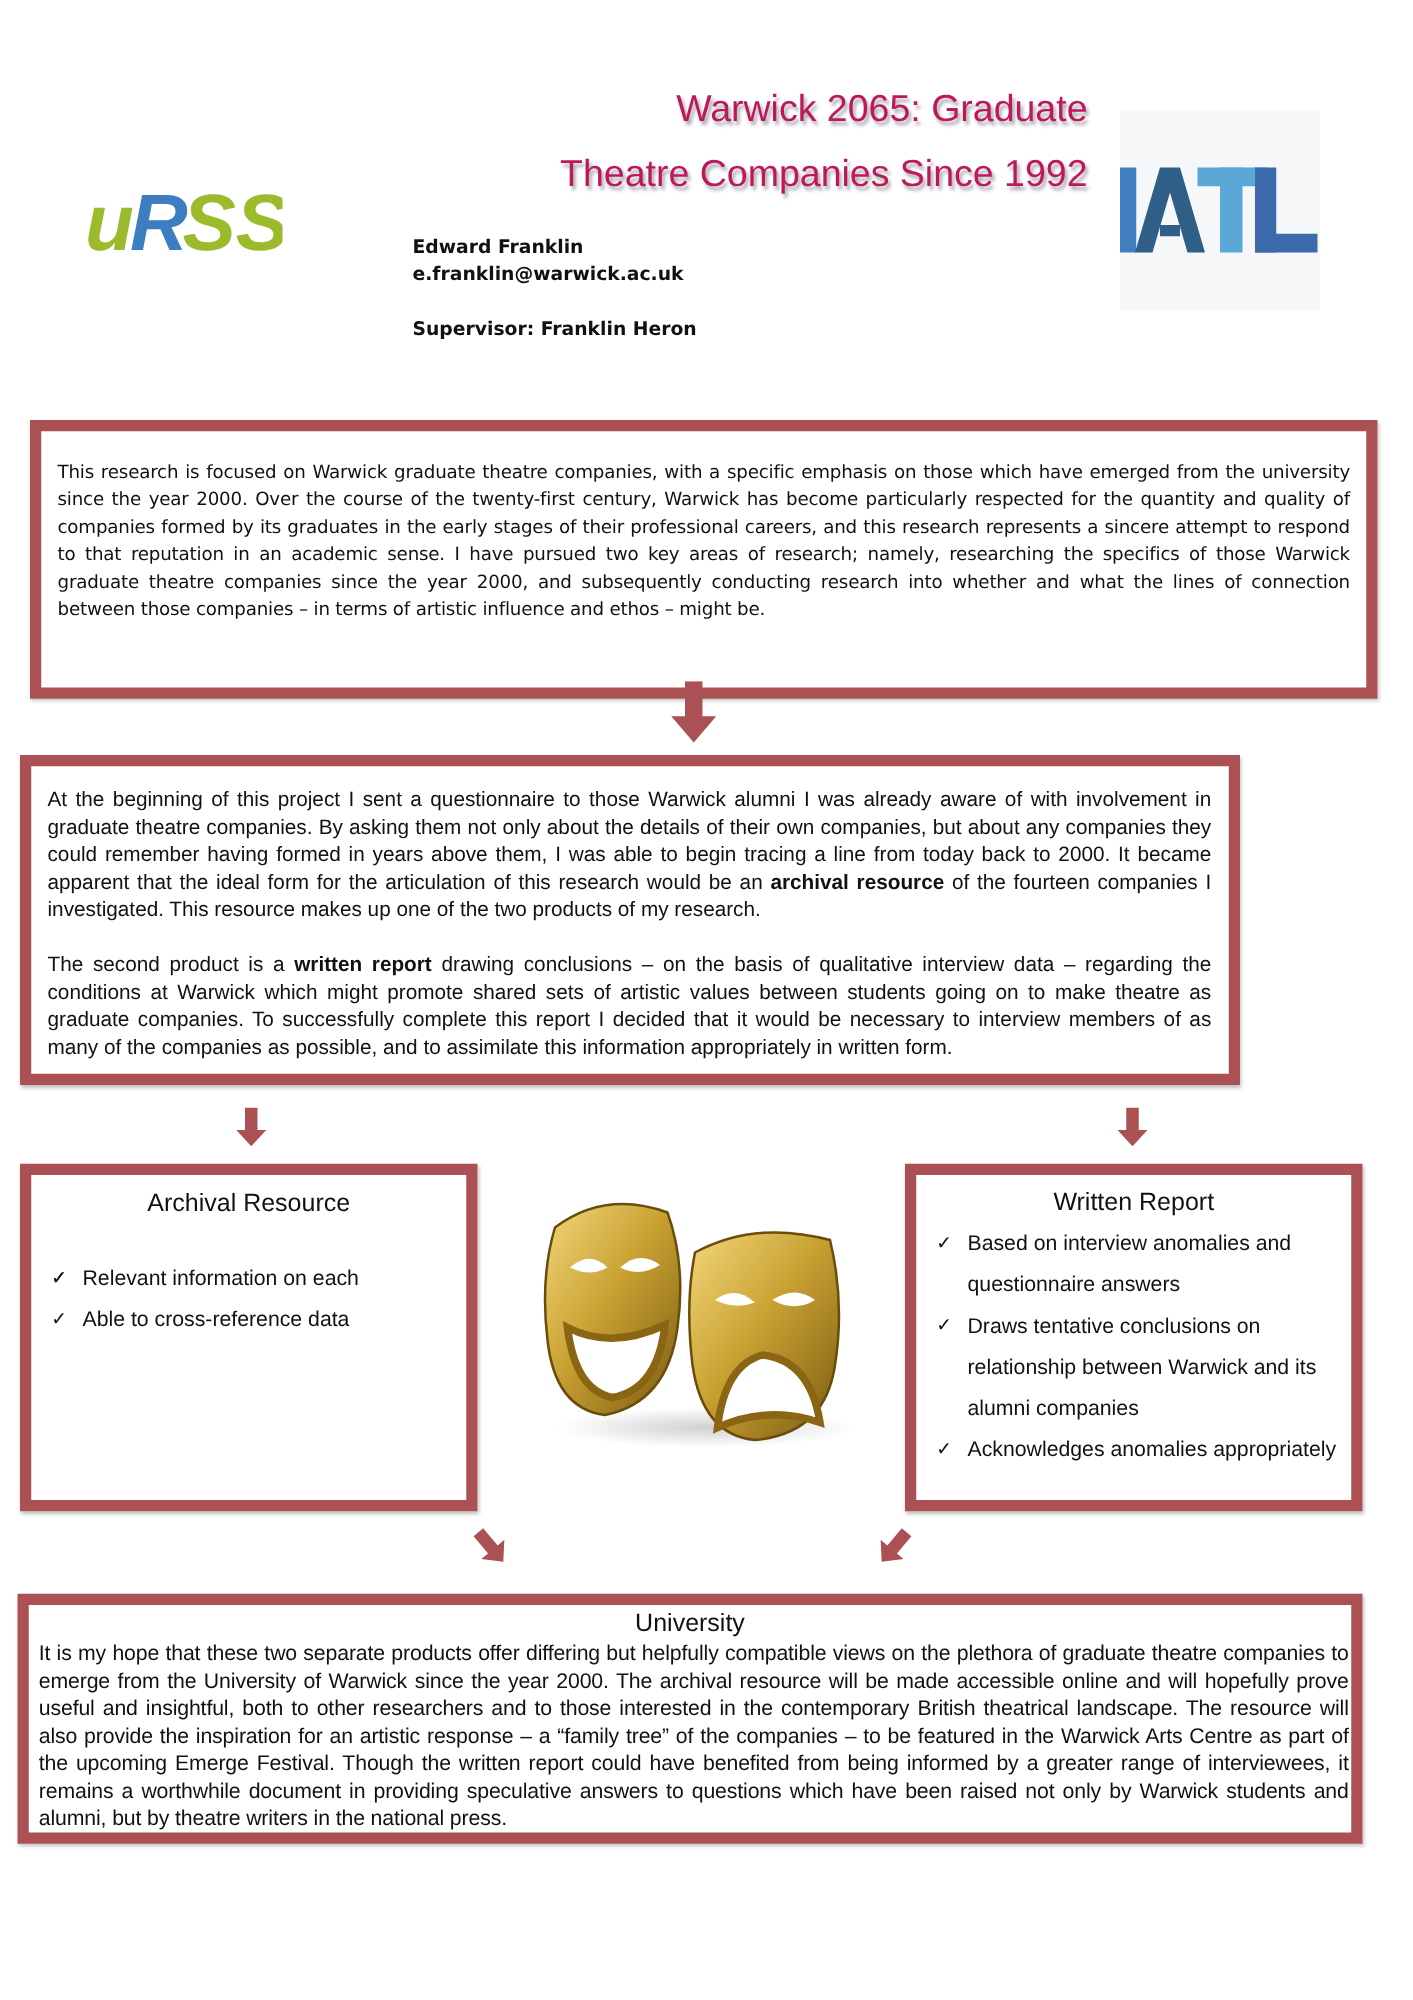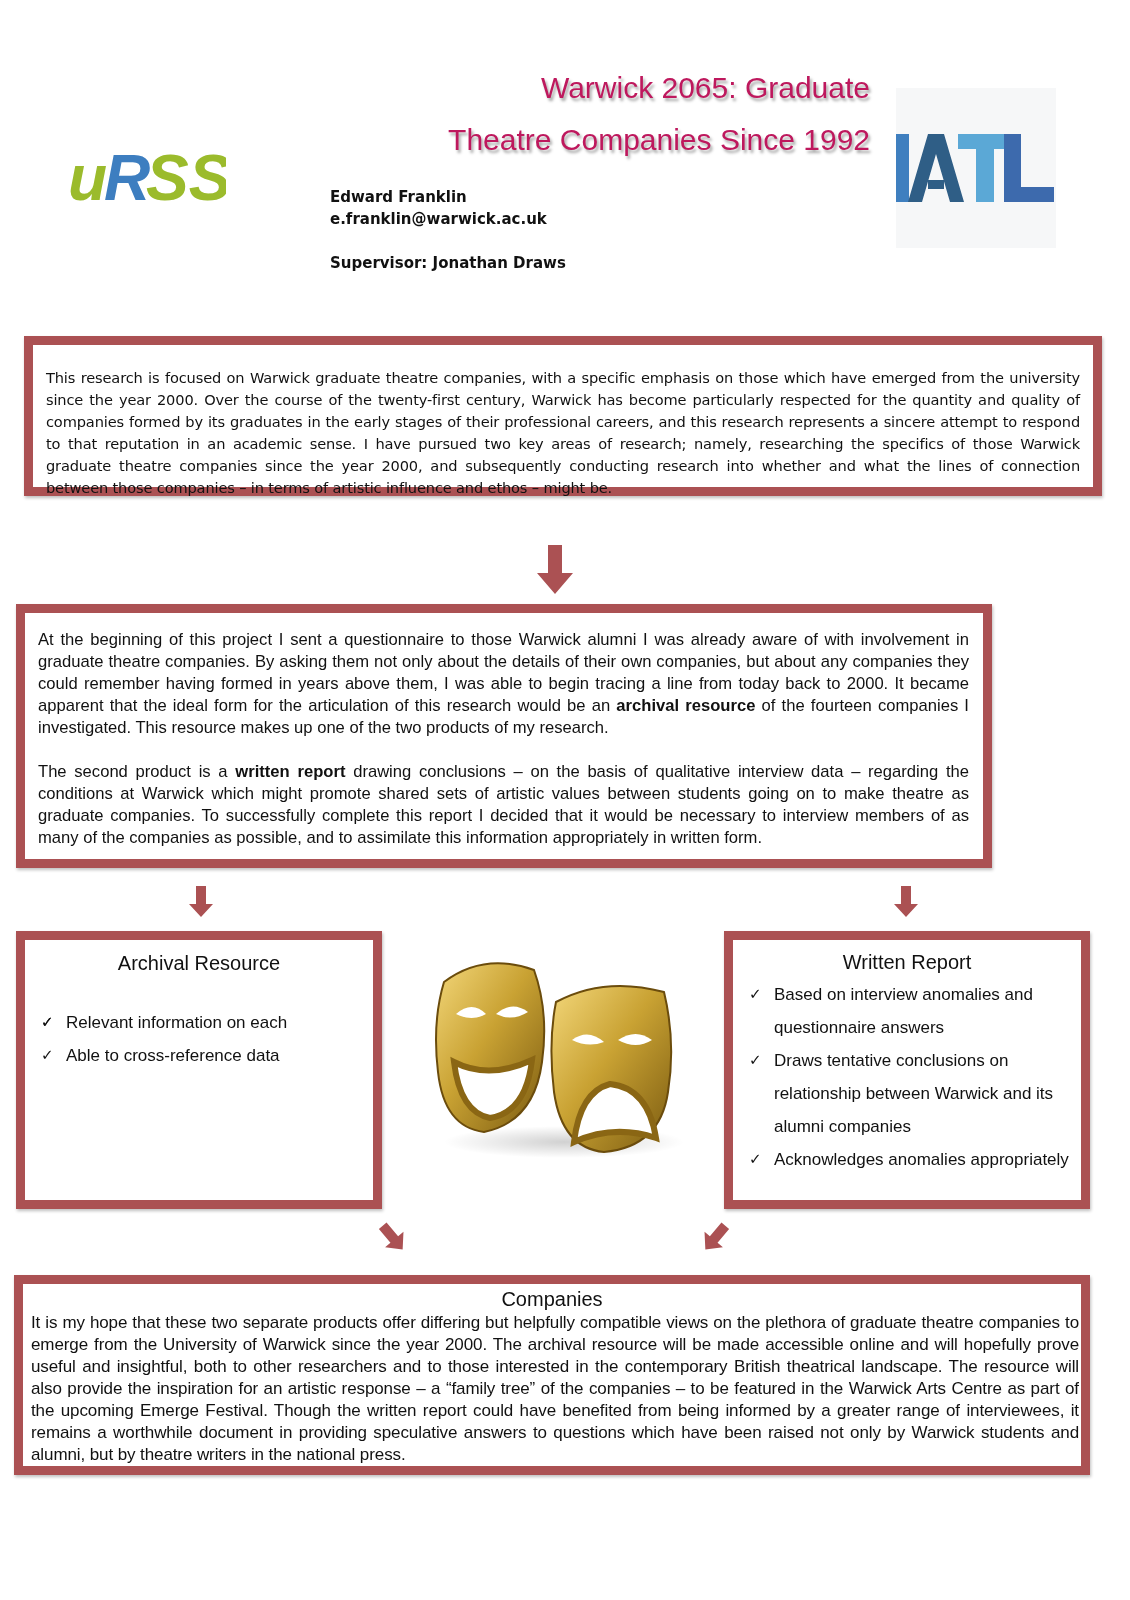--- a/index.html
+++ b/index.html
@@ -18,21 +18,21 @@
   .email { top: 210px; }
   .supervisor { top: 254px; }
 
   
   .urss { left: 66px; top: 136px; width: 160px; height: 76px; }
   .iatl-bg { left: 896px; top: 88px; width: 160px; height: 160px; background: #f6f7f8; }
   .iatl { left: 0; top: 0; width: 160px; height: 160px; }
 
   
   .box { border: 9px solid #ab5153; box-shadow: 1px 2px 3px rgba(0,0,0,0.25); background:#fff; box-sizing: border-box; }
-  .box-intro { left: 24px; top: 336px; width: 1078px; height: 160px; }
+  .box-intro { left: 24px; top: 336px; width: 1078px; height: 223px; }
   .box-method { left: 16px; top: 604px; width: 976px; height: 264px; }
   .box-archive { left: 16px; top: 931px; width: 366px; height: 278px; }
   .box-report { left: 724px; top: 931px; width: 366px; height: 278px; }
   .box-concl { left: 14px; top: 1275px; width: 1076px; height: 200px; }
 
   .intro-text { position: absolute; left: 13px; right: 13px; top: 22px;
                 font-family: "DejaVu Sans", sans-serif; font-size: 14.6px; line-height: 22px;
                 text-align: justify; color: #111; letter-spacing: -0.15px; }
   .method-text { position: absolute; left: 13px; right: 14px; top: 16px;
                  font-size: 16.6px; line-height: 22px; text-align: justify; color: #111; }
@@ -59,21 +59,21 @@
 </style>
 </head>
 <body>
 
 <div class="abs title">
   <div>Warwick 2065: Graduate</div>
   <div>Theatre Companies Since 1992</div>
 </div>
 <div class="abs meta author">Edward Franklin</div>
 <div class="abs meta email">e.franklin@warwick.ac.uk</div>
-<div class="abs meta supervisor">Supervisor: Jonathan Draws</div>
+<div class="abs meta supervisor">Supervisor: Franklin Heron</div>
 
 <svg class="abs urss" viewBox="0 0 160 76">
   <g font-family="Liberation Sans, sans-serif" font-weight="bold" font-style="italic" font-size="64">
     <text x="2" y="64" fill="#9bbb2c">u</text>
     <text x="38" y="64" fill="#3d7ec0">R</text>
     <text x="80" y="64" fill="#9bbb2c">SS</text>
   </g>
 </svg>
 
 <div class="abs iatl-bg">
@@ -162,15 +162,15 @@
     <polygon points="10,0 20,0 20,18 27,18 15,31 3,18 10,18" fill="#ab5153"></polygon>
   </g>
 </svg>
 <svg class="arrow" style="left:700px;top:1222px;width:30px;height:32px" viewBox="0 0 30 32">
   <g transform="rotate(40 15 16)">
     <polygon points="10,0 20,0 20,18 27,18 15,31 3,18 10,18" fill="#ab5153"></polygon>
   </g>
 </svg>
 
 <div class="abs box box-concl">
-  <div class="box-heading concl-heading">Companies</div>
+  <div class="box-heading concl-heading">University</div>
   <div class="concl-text">It is my hope that these two separate products offer differing but helpfully compatible views on the plethora of graduate theatre companies to emerge from the University of Warwick since the year 2000. The archival resource will be made accessible online and will hopefully prove useful and insightful, both to other researchers and to those interested in the contemporary British theatrical landscape. The resource will also provide the inspiration for an artistic response – a “family tree” of the companies – to be featured in the Warwick Arts Centre as part of the upcoming Emerge Festival. Though the written report could have benefited from being informed by a greater range of interviewees, it remains a worthwhile document in providing speculative answers to questions which have been raised not only by Warwick students and alumni, but by theatre writers in the national press.</div>
 </div>
 
 </body></html>

